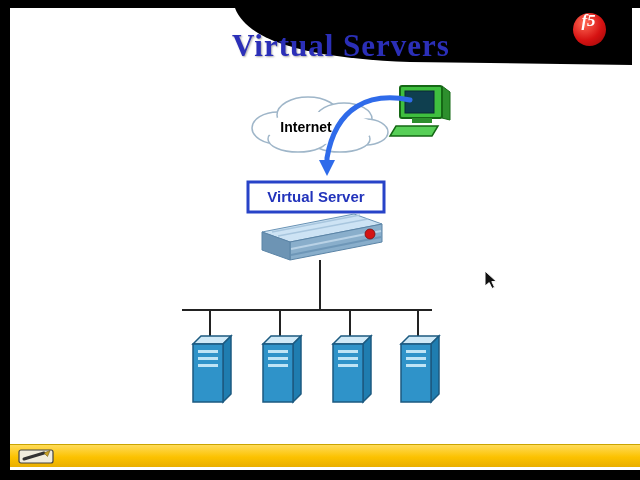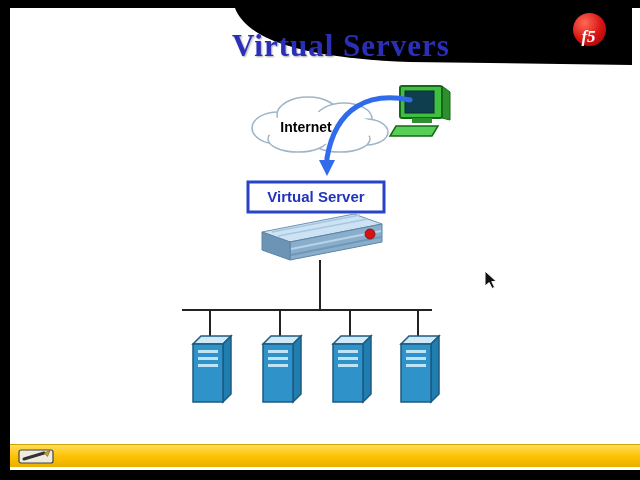--- a/index.html
+++ b/index.html
@@ -37,21 +37,21 @@
     letter-spacing: 1px;
     z-index: 3;
     text-shadow: 1px 1px 2px rgba(0,0,0,0.35);
   }
   #f5-logo {
     position: absolute; left: 563px; top: 5px;
     width: 33px; height: 33px;
     border-radius: 50%;
     background: radial-gradient(circle at 35% 30%, #ff6a55, #d61212 55%, #9c0808 95%);
     z-index: 4;
-    display: flex; align-items: flex-end; justify-content: center;
+    display: flex; align-items: flex-start; justify-content: center;
   }
   #f5-logo span {
     color: #fff;
     font-family: "Liberation Serif", serif;
     font-style: italic;
     font-weight: bold;
     font-size: 17px;
     line-height: 1;
     transform: translate(-1px, -1px);
   }

